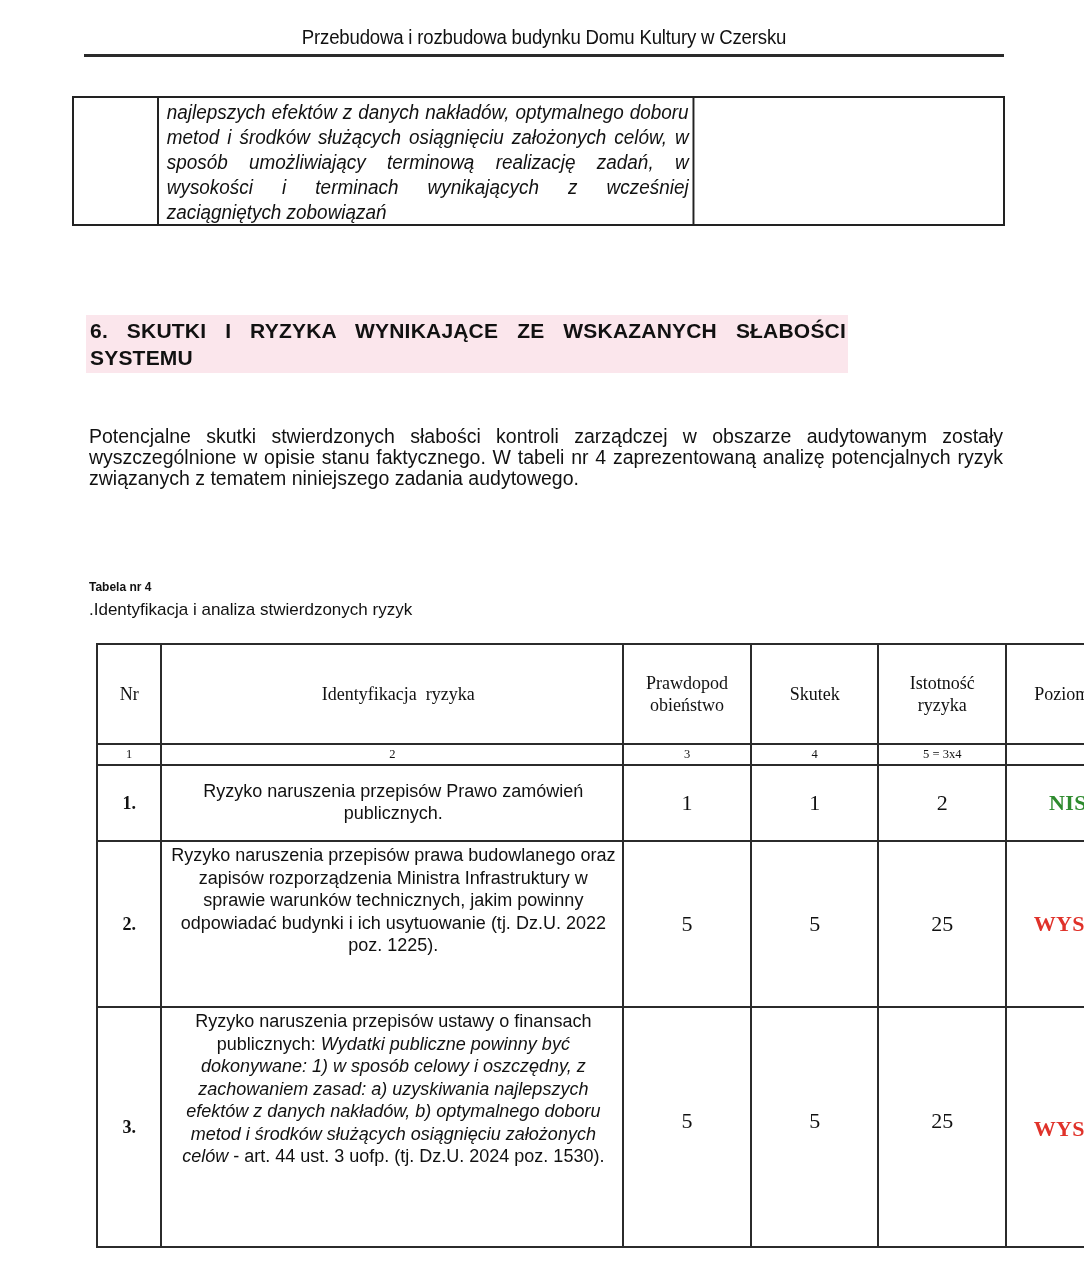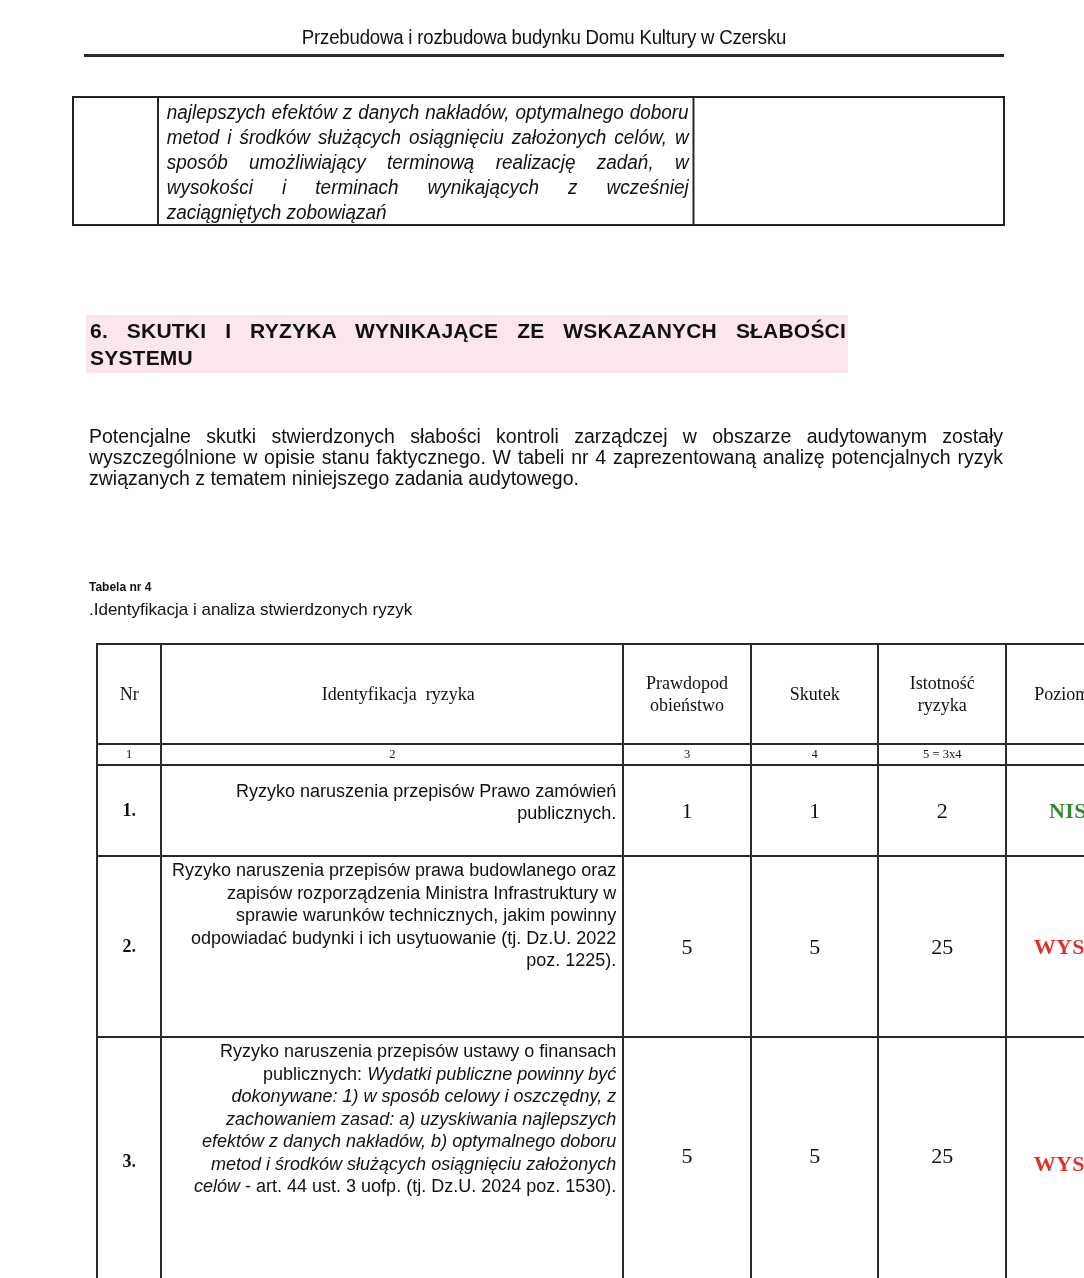--- a/index.html
+++ b/index.html
@@ -136,25 +136,25 @@
     .risk-table .idx-row td {
       font-size: 12.5px;
       height: 19px;
       line-height: 15px;
     }
     .risk-table .nr-cell {
       font-weight: bold;
       font-size: 18px;
     }
     .risk-table .desc-cell {
-      text-align: right;
+      text-align: center;
       font-family: "Liberation Sans", sans-serif;
       font-size: 18px;
       line-height: 22.5px;
-      padding: 2px 6px 19px 8px;
+      padding: 2px 6px 4px 8px;
       vertical-align: top;
     }
     .risk-table .num-cell {
       font-size: 22px;
     }
     .risk-table .level-cell {
       font-weight: bold;
       font-size: 22px;
       letter-spacing: 0.3px;
     }

